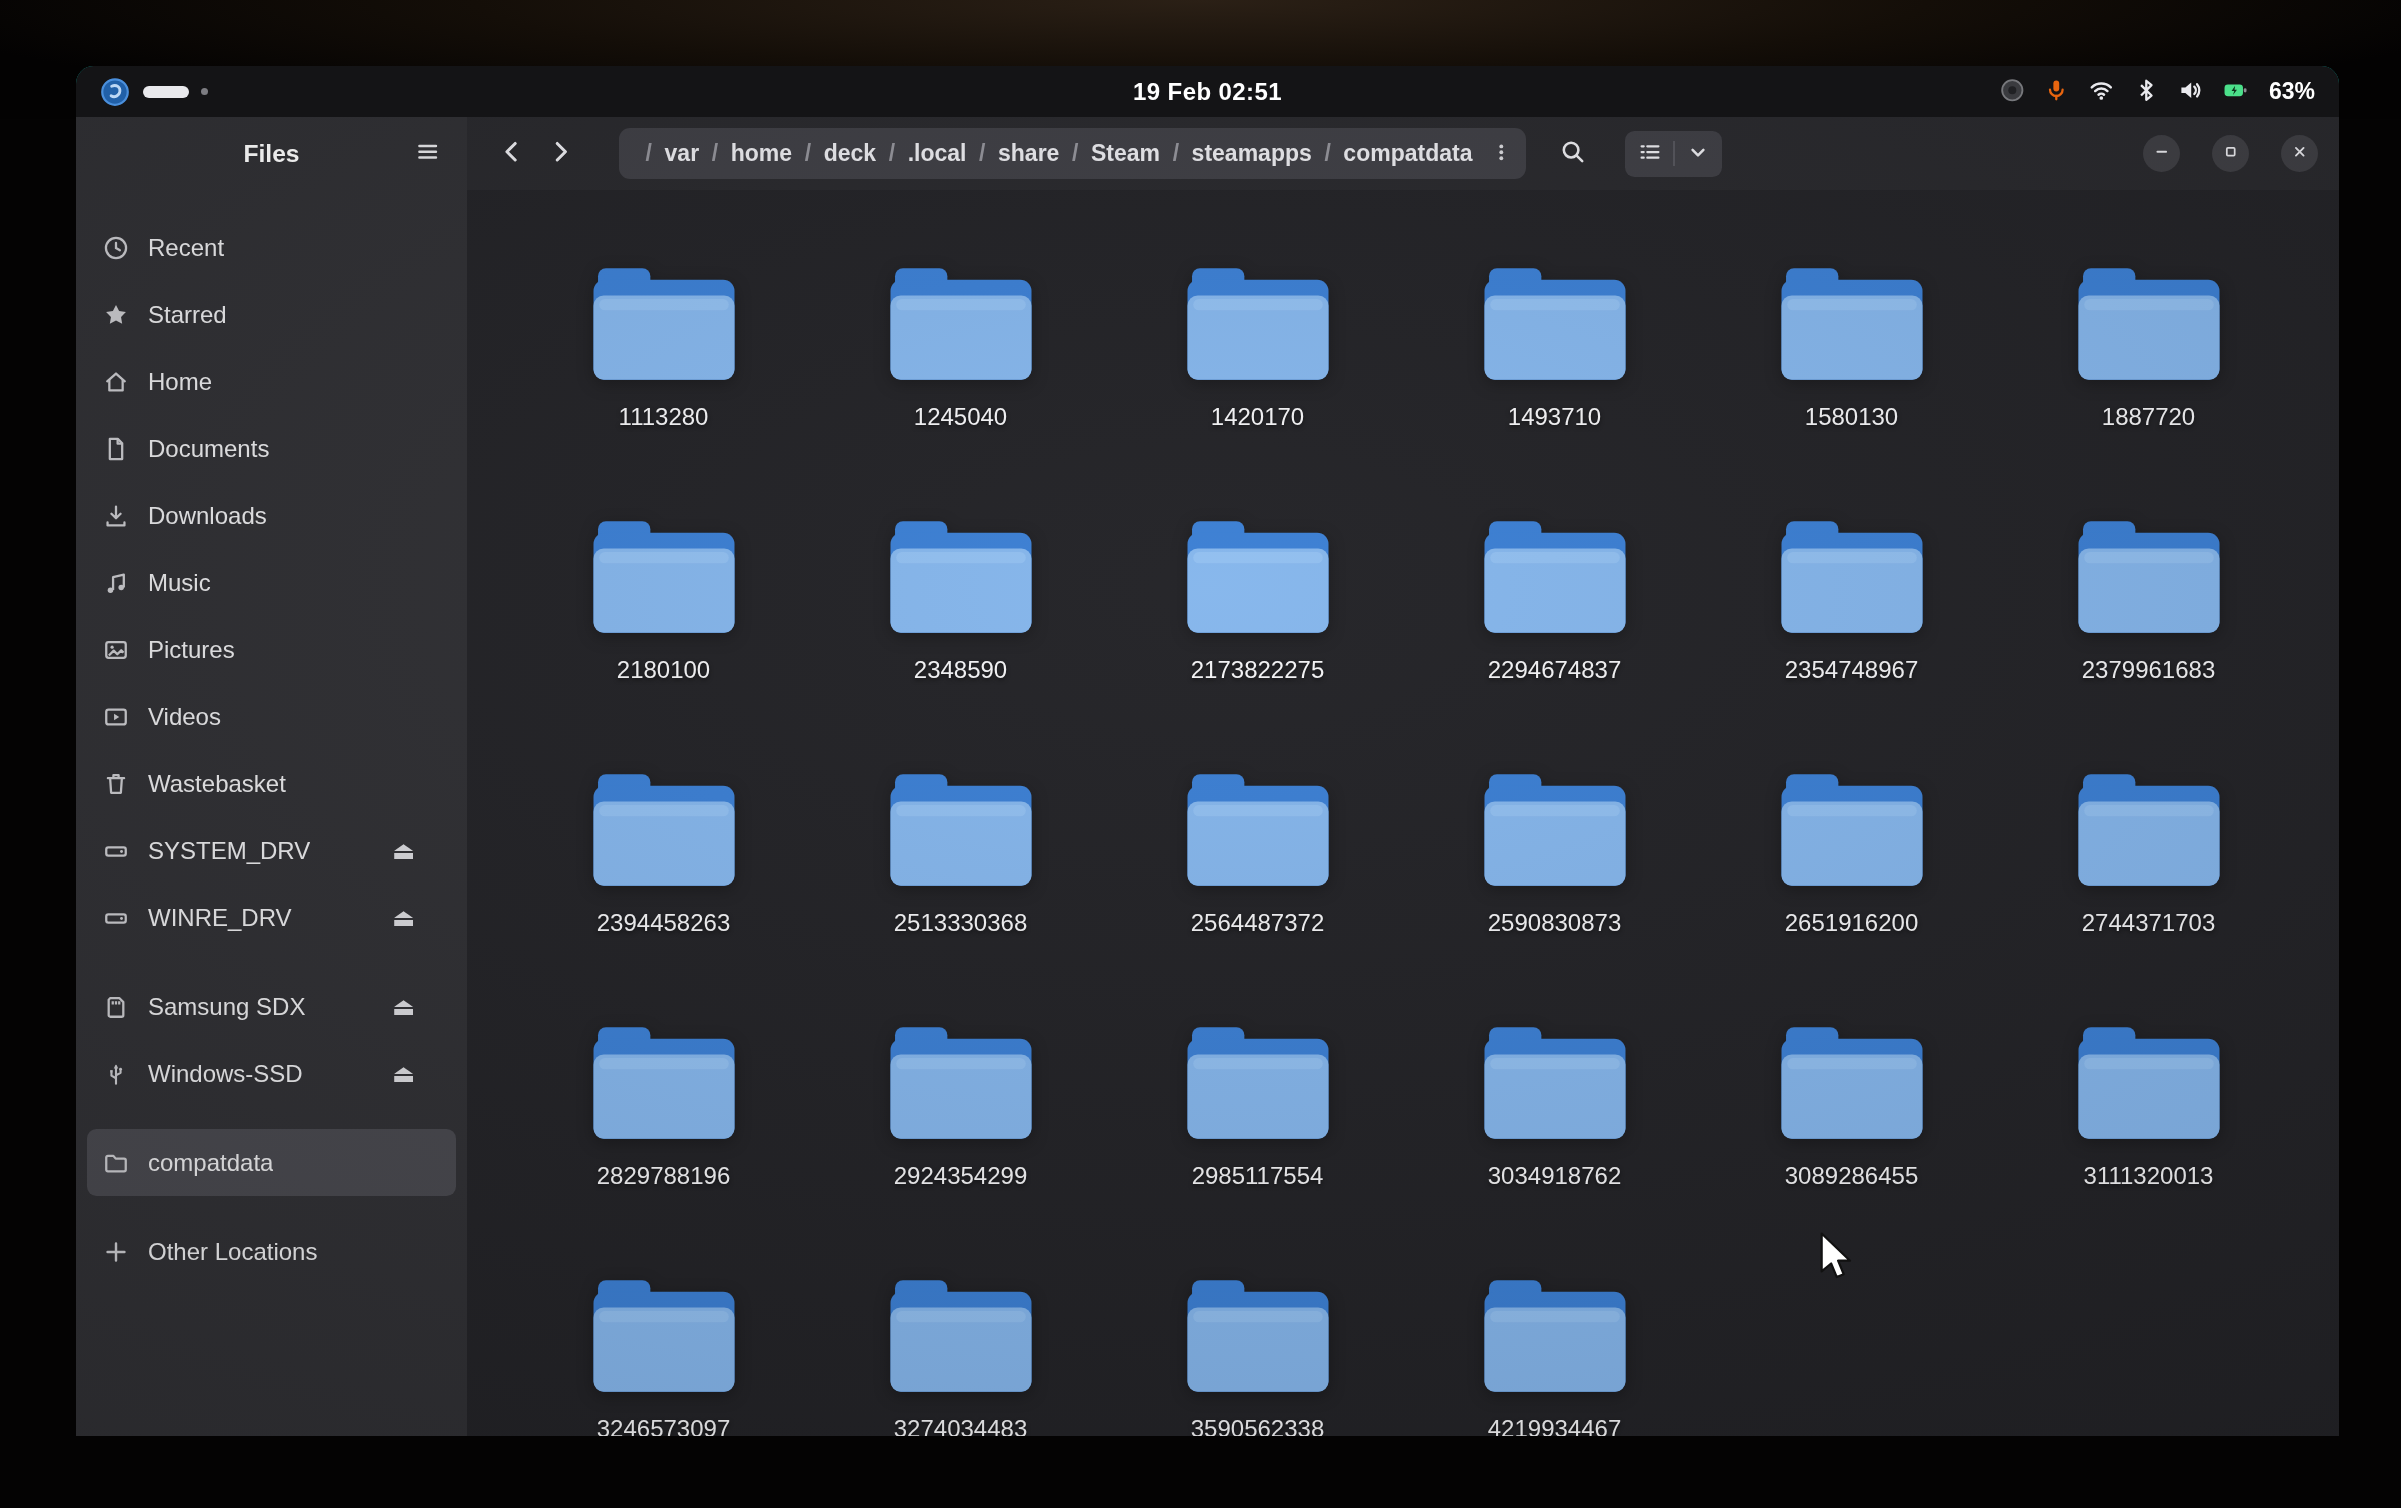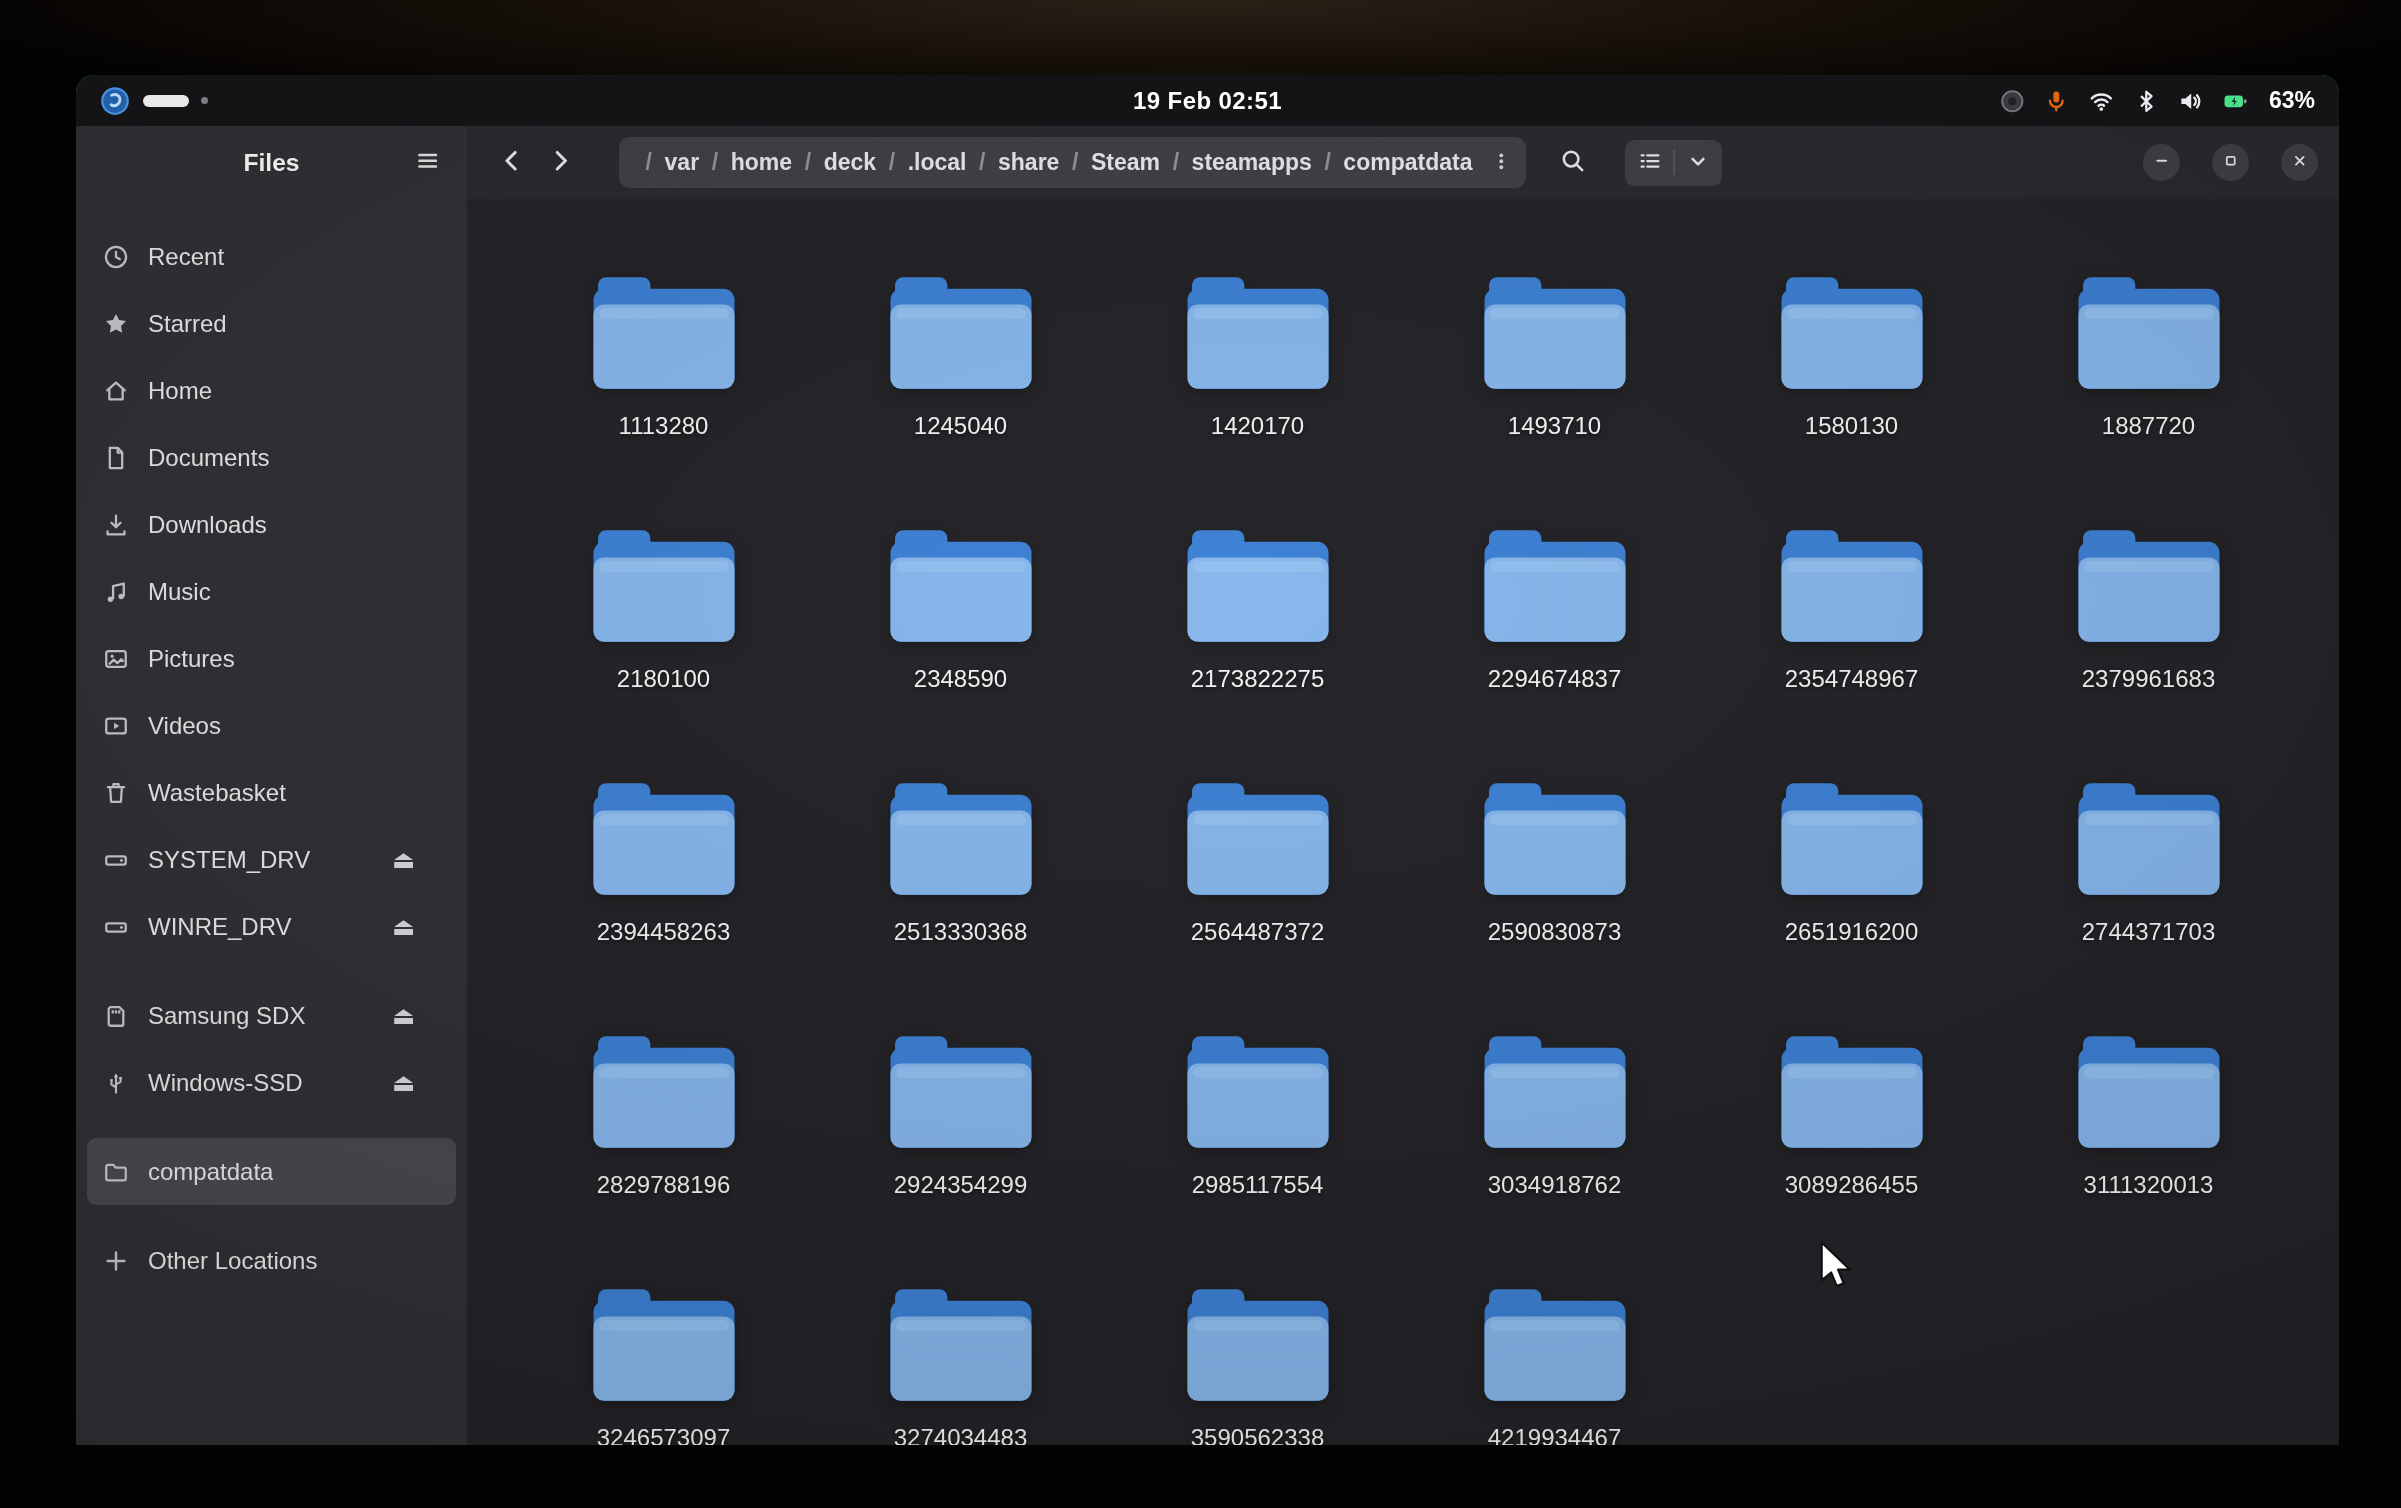--- a/index.html
+++ b/index.html
@@ -1,35 +1,35 @@
 <!DOCTYPE html>
 <html style="font-size:12.7px"><head>
 <meta charset="utf-8">
 <style>
   * { margin:0; padding:0; box-sizing:border-box; }
   html,body { width:2401px; height:1508px; background:#040303; overflow:hidden;
               font-family:"Liberation Sans","DejaVu Sans",sans-serif; }
   .photo-top { position:absolute; top:0; left:0; right:0; height:119px;
     background:radial-gradient(55% 127px at 50% 0%, #2b2016 0%, #140e08 55%, #030202 100%); }
 
-  .screen { position:absolute; left:76px; top:75px; width:2263px; height:1370px;
+  .screen { position:absolute; left:76px; top:66px; width:2263px; height:1370px;
     background:#0f766e; border-radius:17.5px 17.5px 0 0; overflow:hidden; }
   .screen::after { content:""; position:absolute; inset:0; pointer-events:none; border-radius:inherit;
     background:radial-gradient(120% 100% at 50% 38%, rgba(255,255,255,.025), rgba(0,0,0,.16) 92%); }
 
   
   .status-bar { position:absolute; top:0; left:0; right:0; height:51px; background:#141416;
     display:flex; align-items:center; padding:0 24px; border-radius:17.5px 17.5px 0 0; z-index:3; }
   .sb-left { display:flex; align-items:center; gap:12.7px; }
   .logo-wrap svg { width:30px; height:30px; display:block; }
   .pill { width:46px; height:12px; border-radius:6.4px; background:#e9e9ec; }
   .pill-dot { width:7.1px; height:7.1px; border-radius:50%; background:#7d7d82; }
   .clock { position:absolute; left:50%; transform:translateX(-50%); color:#ffffff;
     font-weight:700; font-size:24px; letter-spacing:0.4px; }
-  .sb-right { margin-left:auto; display:flex; align-items:flex-end; gap:20px; }
+  .sb-right { margin-left:auto; display:flex; align-items:flex-start; gap:20px; }
   .sb-right svg { width:24.6px; height:24.6px; display:block; }
   .battery-label { color:#ffffff; font-size:23px; font-weight:600; margin-left:1.6px; }
 
   
   .app { position:absolute; top:51px; left:0; right:0; bottom:0; }
 
   
   .sidebar { position:absolute; left:0; top:0; bottom:0; width:391px; background:#2f2f33; }
   .sidebar-header { height:73px; display:flex; align-items:center; padding:0 17.5px; }
   .sh-spacer { width:44px; }

